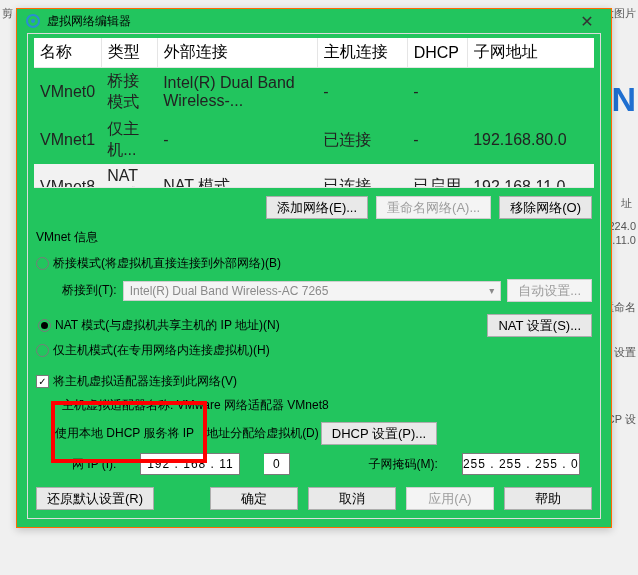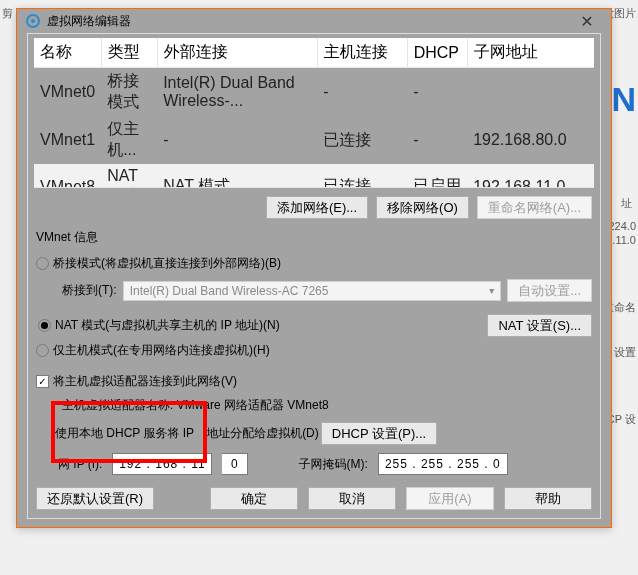--- a/index.html
+++ b/index.html
@@ -2,21 +2,21 @@
 <html><head>
 <meta charset="utf-8">
 <style>
   * { box-sizing: border-box; font-family: "Microsoft YaHei", "Segoe UI", Tahoma, sans-serif; }
   body { margin: 0; background: #f0f0f0; width: 638px; height: 575px; overflow: hidden; position: relative; }
   .bg-snippets { position: absolute; top: 0; left: 0; right: 0; bottom: 0; color: #555; font-size: 11px; }
   .bg-snippets span { position: absolute; }
 
   .dialog {
     position: absolute; left: 16px; top: 8px; width: 596px; height: 520px;
-    background: #a3a3a3; border: 1px solid #ff6a00;
+    background: #22c55e; border: 1px solid #ff6a00;
     box-shadow: 0 2px 8px rgba(0,0,0,0.2);
     display: flex; flex-direction: column;
   }
   .titlebar {
     height: 28px; display: flex; align-items: center; padding: 0 4px 0 8px;
     font-size: 12px; color: #000;
   }
   .titlebar .icon { width: 16px; height: 16px; margin-right: 6px; display: inline-flex; }
   .titlebar .spacer { flex: 1; }
   .titlebar .close { width: 40px; height: 24px; display: flex; align-items: center; justify-content: center; font-size: 16px; color: #333; }
@@ -62,21 +62,21 @@
   .combo .chev { font-size: 10px; color: #8a8a8a; }
 
   .nat-row, .host-row { display: flex; align-items: center; justify-content: space-between; padding: 2px 2px; }
   .sub-label { font-size: 12px; color: #000; padding: 4px 2px 4px 28px; }
 
   .ip-field {
     width: 118px; height: 22px; border: 1px solid #7a7a7a; background: #fff;
     font-size: 12px; display: inline-flex; align-items: center; justify-content: center;
     letter-spacing: 1px; color: #000;
   }
-  .ip-row { display: flex; align-items: center; gap: 10px; font-size: 12px; padding: 6px 2px 2px 2px; }
+  .ip-row { display: flex; align-items: center; gap: 24px; font-size: 12px; padding: 6px 2px 2px 2px; }
 
   .highlight {
     position: absolute; border: 4px solid #ff0000; pointer-events: none;
   }
 
   .bottom-bar { display: flex; align-items: center; gap: 10px; padding: 10px 2px 0 2px; }
   .bottom-bar .spacer { flex: 1; }
 
   .dhcp-row { display: flex; align-items: center; justify-content: flex-start; padding: 4px 2px 2px 2px; }
 
@@ -152,22 +152,22 @@
             <td>已连接</td>
               <td>已启用</td>
               <td>192.168.11.0</td>
           </tr>
         </tbody>
       </table>
     </div>
 
     <div class="row-buttons">
       <span class="btn">添加网络(E)...</span>
+      <span class="btn disabled">重命名网络(A)...</span>
       <span class="btn">移除网络(O)</span>
-      <span class="btn disabled">重命名网络(A)...</span>
     </div>
 
     <div class="group-title">VMnet 信息</div>
 
     <div class="radio-row">
       <span class="radio"></span>
       <span>桥接模式(将虚拟机直接连接到外部网络)(B)</span>
     </div>
     <div class="bridge-row">
       <span>桥接到(T):</span>
@@ -209,21 +209,21 @@
       <span class="btn">DHCP 设置(P)...</span>
     </div>
 
     <div class="ip-row">
       <span style="visibility:hidden">子</span>
       <span>网 IP (I):</span>
       <span class="ip-field" style="width:100px">192 . 168 . 11</span>
       <span class="ip-field" style="width:26px;border-left:none">0</span>
       <span style="width:30px"></span>
       <span>子网掩码(M):</span>
-      <span class="ip-field" style="width:130px">255 . 255 . 255 .  0</span>
+      <span class="ip-field" style="width:118px">255 . 255 . 255 .  0</span>
     </div>
 
     <div class="bottom-bar">
       <span class="btn">还原默认设置(R)</span>
       <span class="spacer"></span>
       <span class="btn primary">确定</span>
       <span class="btn primary">取消</span>
       <span class="btn primary disabled">应用(A)</span>
       <span class="btn primary">帮助</span>
     </div>

